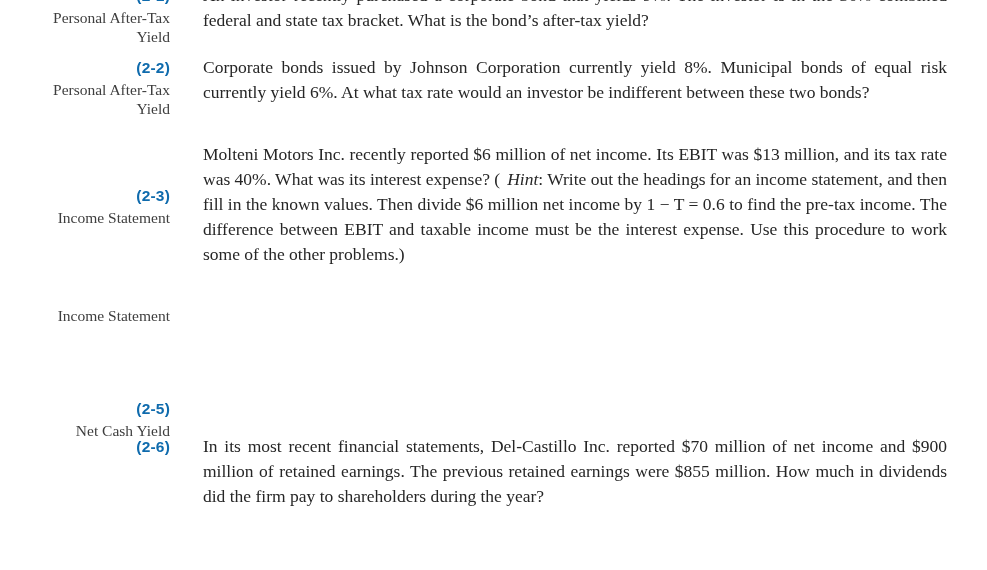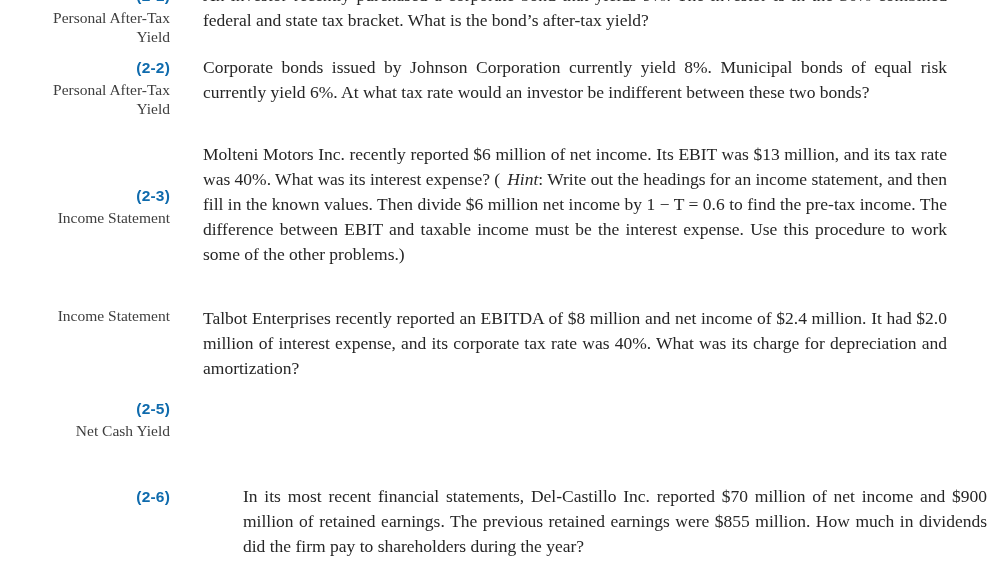--- a/index.html
+++ b/index.html
@@ -20,21 +20,21 @@
     left: 0;
     display: flex;
     align-items: flex-start;
     width: 987px;
   }
   .r1 { top: -17px; }
   .r2 { top: 55px; }
   .r3 { top: 142px; align-items: center; }
   .r4 { top: 306px; }
   .r5 { top: 396px; }
-  .r6 { top: 484px; justify-content: space-between; }
+  .r6 { top: 434px; }
   .label-col {
     width: 170px;
     flex: 0 0 170px;
     text-align: right;
   }
   .prob-num {
     font-family: "Liberation Sans", sans-serif;
     font-weight: bold;
     font-size: 15.5px;
     line-height: 25px;
@@ -92,21 +92,20 @@
       <div class="prob-num">(2-3)</div>
       <div class="topic">Income Statement</div>
     </div>
     <p class="prob-text"><span>Molteni Motors Inc. recently reported $6 million of net income. Its EBIT was $13 million, and its tax rate was 40%. What was its interest expense? (</span><span class="hint-word">Hint</span><span>: Write out the headings for an income statement, and then fill in the known values. Then divide $6 million net income by 1 − T = 0.6 to find the pre-tax income. The difference between EBIT and taxable income must be the interest expense. Use this procedure to work some of the other problems.)</span></p>
   </section>
 
   <section class="row r4">
     <div class="label-col">
       <div class="topic">Income Statement</div>
     </div>
-    <p class="prob-text">Talbot Enterprises recently reported an EBITDA of $8 million and net income of $2.4 million. It had $2.0 million of interest expense, and its corporate tax rate was 40%. What was its charge for depreciation and amortization?</p>
   </section>
 
   <section class="row r5">
     <div class="label-col">
       <div class="prob-num">(2-5)</div>
       <div class="topic">Net Cash Yield</div>
     </div>
   </section>
 
   <section class="row r6">

